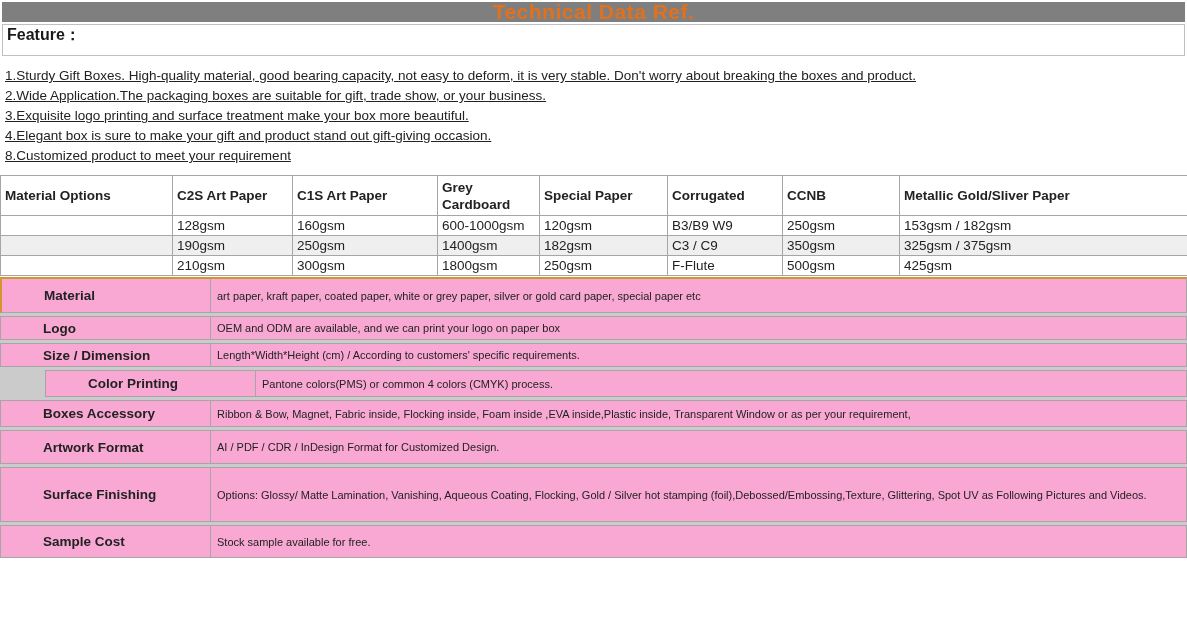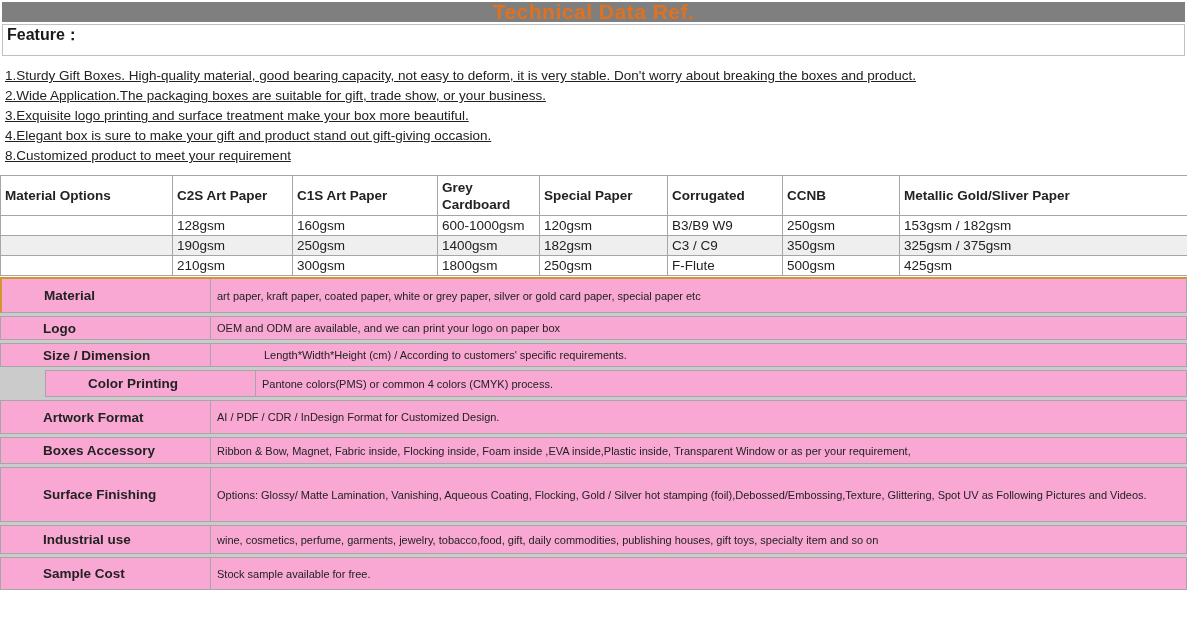--- a/index.html
+++ b/index.html
@@ -162,41 +162,37 @@
 
 <div class="spec-section">
     <div class="spec-row accent" style="min-height: 36px;">
     <div class="spec-label">Material</div>
     <div class="spec-value">art paper, kraft paper, coated paper, white or grey paper, silver or gold card paper, special paper etc</div>
   </div>
     <div class="spec-row" style="min-height: 20px; text-align: center;">
     <div class="spec-label">Logo</div>
     <div class="spec-value">OEM and ODM are available, and we can print your logo on paper box</div>
   </div>
-    <div class="spec-row" style="min-height: 24px; gap: 47px;">
+    <div class="spec-row" style="min-height: 24px;">
     <div class="spec-label">Size / Dimension</div>
     <div class="spec-value">Length*Width*Height (cm) / According to customers' specific requirements.</div>
   </div>
     <div class="spec-row" style="min-height: 27px; margin-left: 45px;">
     <div class="spec-label">Color Printing</div>
     <div class="spec-value">Pantone colors(PMS) or common 4 colors (CMYK) process.</div>
   </div>
+    <div class="spec-row" style="min-height: 27px;">
+    <div class="spec-label">Boxes Accessory</div>
+    <div class="spec-value">Ribbon &amp; Bow, Magnet, Fabric inside, Flocking inside, Foam inside ,EVA inside,Plastic inside, Transparent Window or as per your requirement,</div>
+  </div>
     <div class="spec-row" style="min-height: 34px;">
     <div class="spec-label">Artwork Format</div>
     <div class="spec-value">AI / PDF / CDR / InDesign Format for Customized Design.</div>
   </div>
-    <div class="spec-row" style="min-height: 27px;">
-    <div class="spec-label">Boxes Accessory</div>
-    <div class="spec-value">Ribbon &amp; Bow, Magnet, Fabric inside, Flocking inside, Foam inside ,EVA inside,Plastic inside, Transparent Window or as per your requirement,</div>
-  </div>
     <div class="spec-row" style="min-height: 55px;">
     <div class="spec-label">Surface Finishing</div>
     <div class="spec-value">Options: Glossy/ Matte Lamination, Vanishing, Aqueous Coating, Flocking, Gold / Silver hot stamping (foil),Debossed/Embossing,Texture, Glittering, Spot UV as Following Pictures and Videos.</div>
-  </div>
-    <div class="spec-row" style="min-height: 29px;">
-    <div class="spec-label">Industrial use</div>
-    <div class="spec-value">wine, cosmetics, perfume, garments, jewelry, tobacco,food, gift, daily commodities, publishing houses, gift toys, specialty item and so on</div>
   </div>
     <div class="spec-row" style="min-height: 33px;">
     <div class="spec-label">Sample Cost</div>
     <div class="spec-value">Stock sample available for free.</div>
   </div>
   </div>
 
 </body></html>

